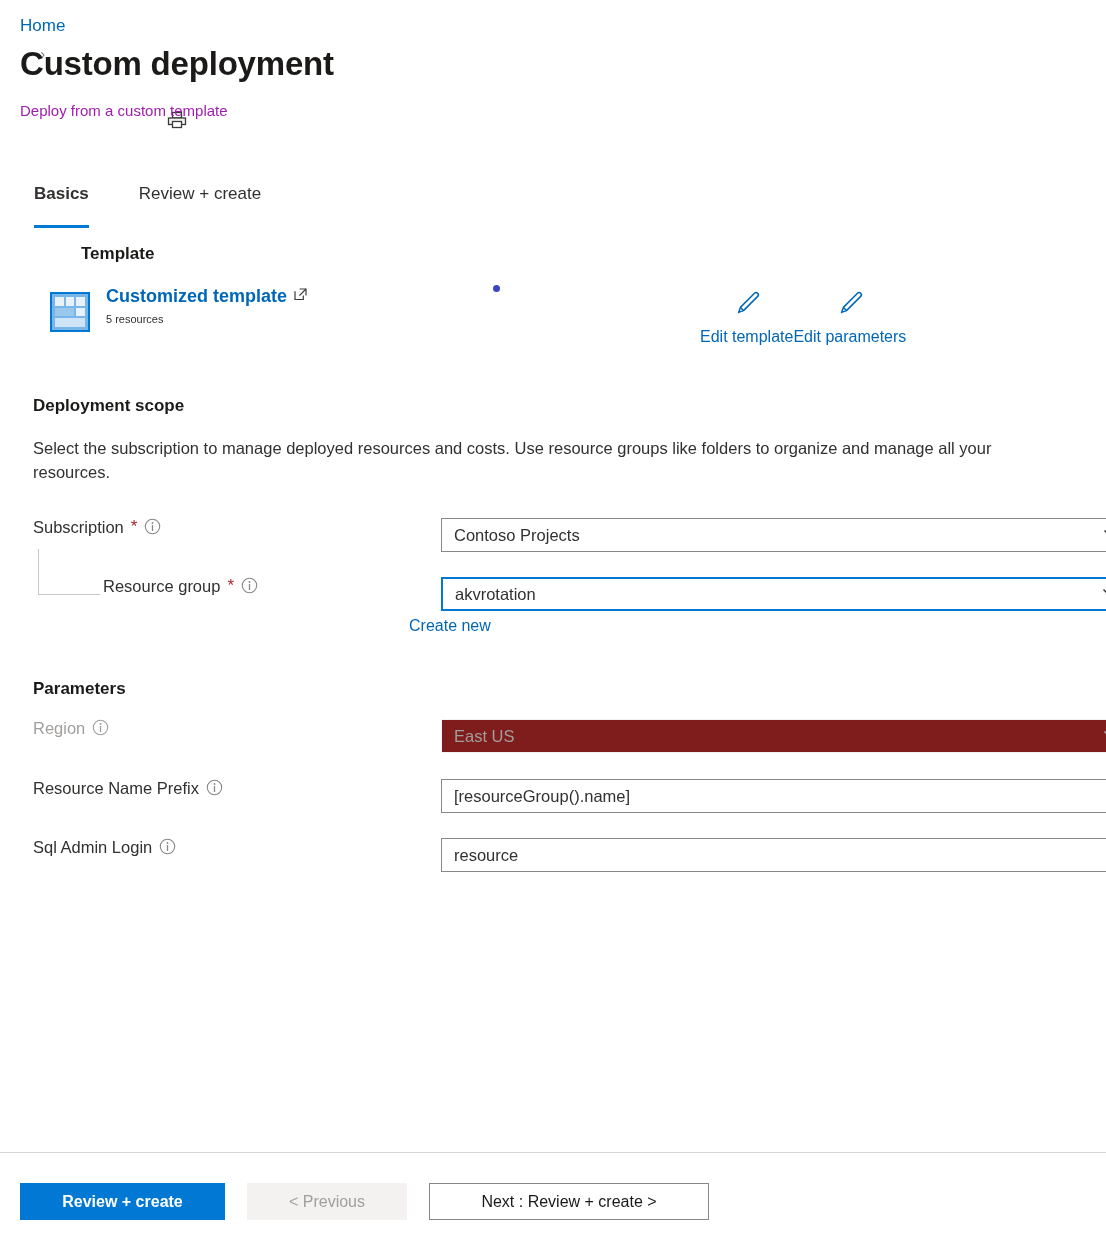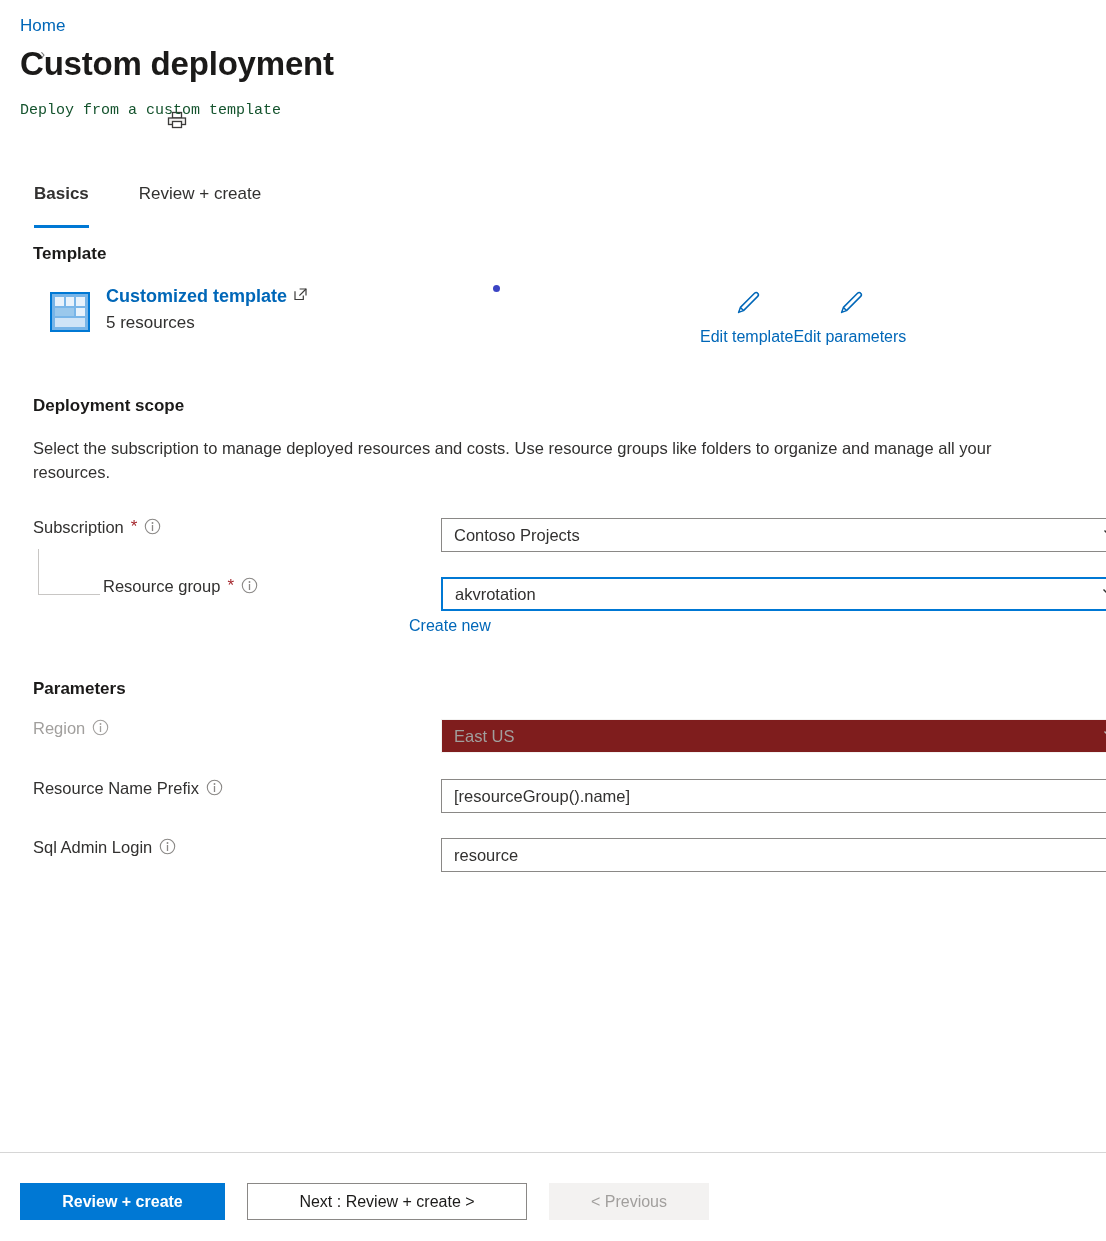--- a/index.html
+++ b/index.html
@@ -28,21 +28,21 @@
     position: absolute; left: 20px; top: 46px;
     display: flex; align-items: center; gap: 21px; flex-direction: column;
   }
   .page-title {
     font-size: 33px; font-weight: 600; letter-spacing: -0.2px;
     color: #1b1a19; line-height: 1.1; margin: 0;
   }
   .print-icon { display: block; cursor: pointer; margin-top: 6px; }
   .subtitle {
     position: absolute; left: 20px; top: 102px;
-    font-size: 15px; color: #14532d; font-family: Liberation Mono, monospace;
+    font-size: 15px; color: #a21caf;
   }
 
   
   .tabs {
     position: absolute; left: 20px; top: 180px;
     display: flex; align-items: flex-start; gap: 22px;
   }
   .tab {
     position: relative; font-size: 17px; color: #323130;
     padding: 4px 14px 24px 14px; cursor: pointer; white-space: nowrap;
@@ -51,21 +51,21 @@
   .tab.active::after {
     content: ""; position: absolute; left: 14px; right: 14px; bottom: 0;
     height: 3px; background: #0078d4;
   }
 
   
   .sec-h {
     position: absolute; left: 33px;
     font-size: 17px; font-weight: 700; color: #1b1a19;
   }
-  #h-template { top: 244px; }
+  #h-template { top: 244px; margin-left: 48px; }
   #h-scope { top: 396px; }
   #h-params { top: 679px; }
 
   
   .tpl-icon {
     position: absolute; left: 50px; top: 292px;
     width: 40px; height: 40px;
     border: 2px solid #0078d4; background: #78b5e8;
     padding: 3px; display: grid;
     grid-template-columns: 1fr 1fr 1fr;
@@ -75,21 +75,21 @@
   .tc.med { background: #9ac8ec; grid-column: span 2; }
   .tc.wide { grid-column: span 3; background: #cfe4f7; }
 
   .tpl-link {
     position: absolute; left: 106px; top: 286px;
     display: flex; align-items: center; gap: 6px;
     font-size: 18px; color: #0067b8; cursor: pointer; font-weight: bold;
   }
   .tpl-sub {
     position: absolute; left: 106px; top: 313px;
-    font-size: 17px; color: #323130;
+    font-size: 11px; color: #323130;
   }
   .blue-dot {
     position: absolute; left: 493px; top: 285px;
     width: 7px; height: 7px; border-radius: 50%; background: #3b44c4;
   }
 
   
   .edit-actions {
     position: absolute; top: 288px; left: 700px;
     display: flex; 
@@ -351,17 +351,17 @@
       </span>
     </div>
     <div class="ctl">
       <span class="val">resource</span>
     </div>
   </div>
 
   <div class="divider"></div>
   <div class="footer">
     <div class="btn primary">Review + create</div>
+    <div class="btn disabled">&lt; Previous</div>
     <div class="btn outline">Next : Review + create &gt;</div>
-    <div class="btn disabled">&lt; Previous</div>
   </div>
 
 </div>
 
 </body></html>

